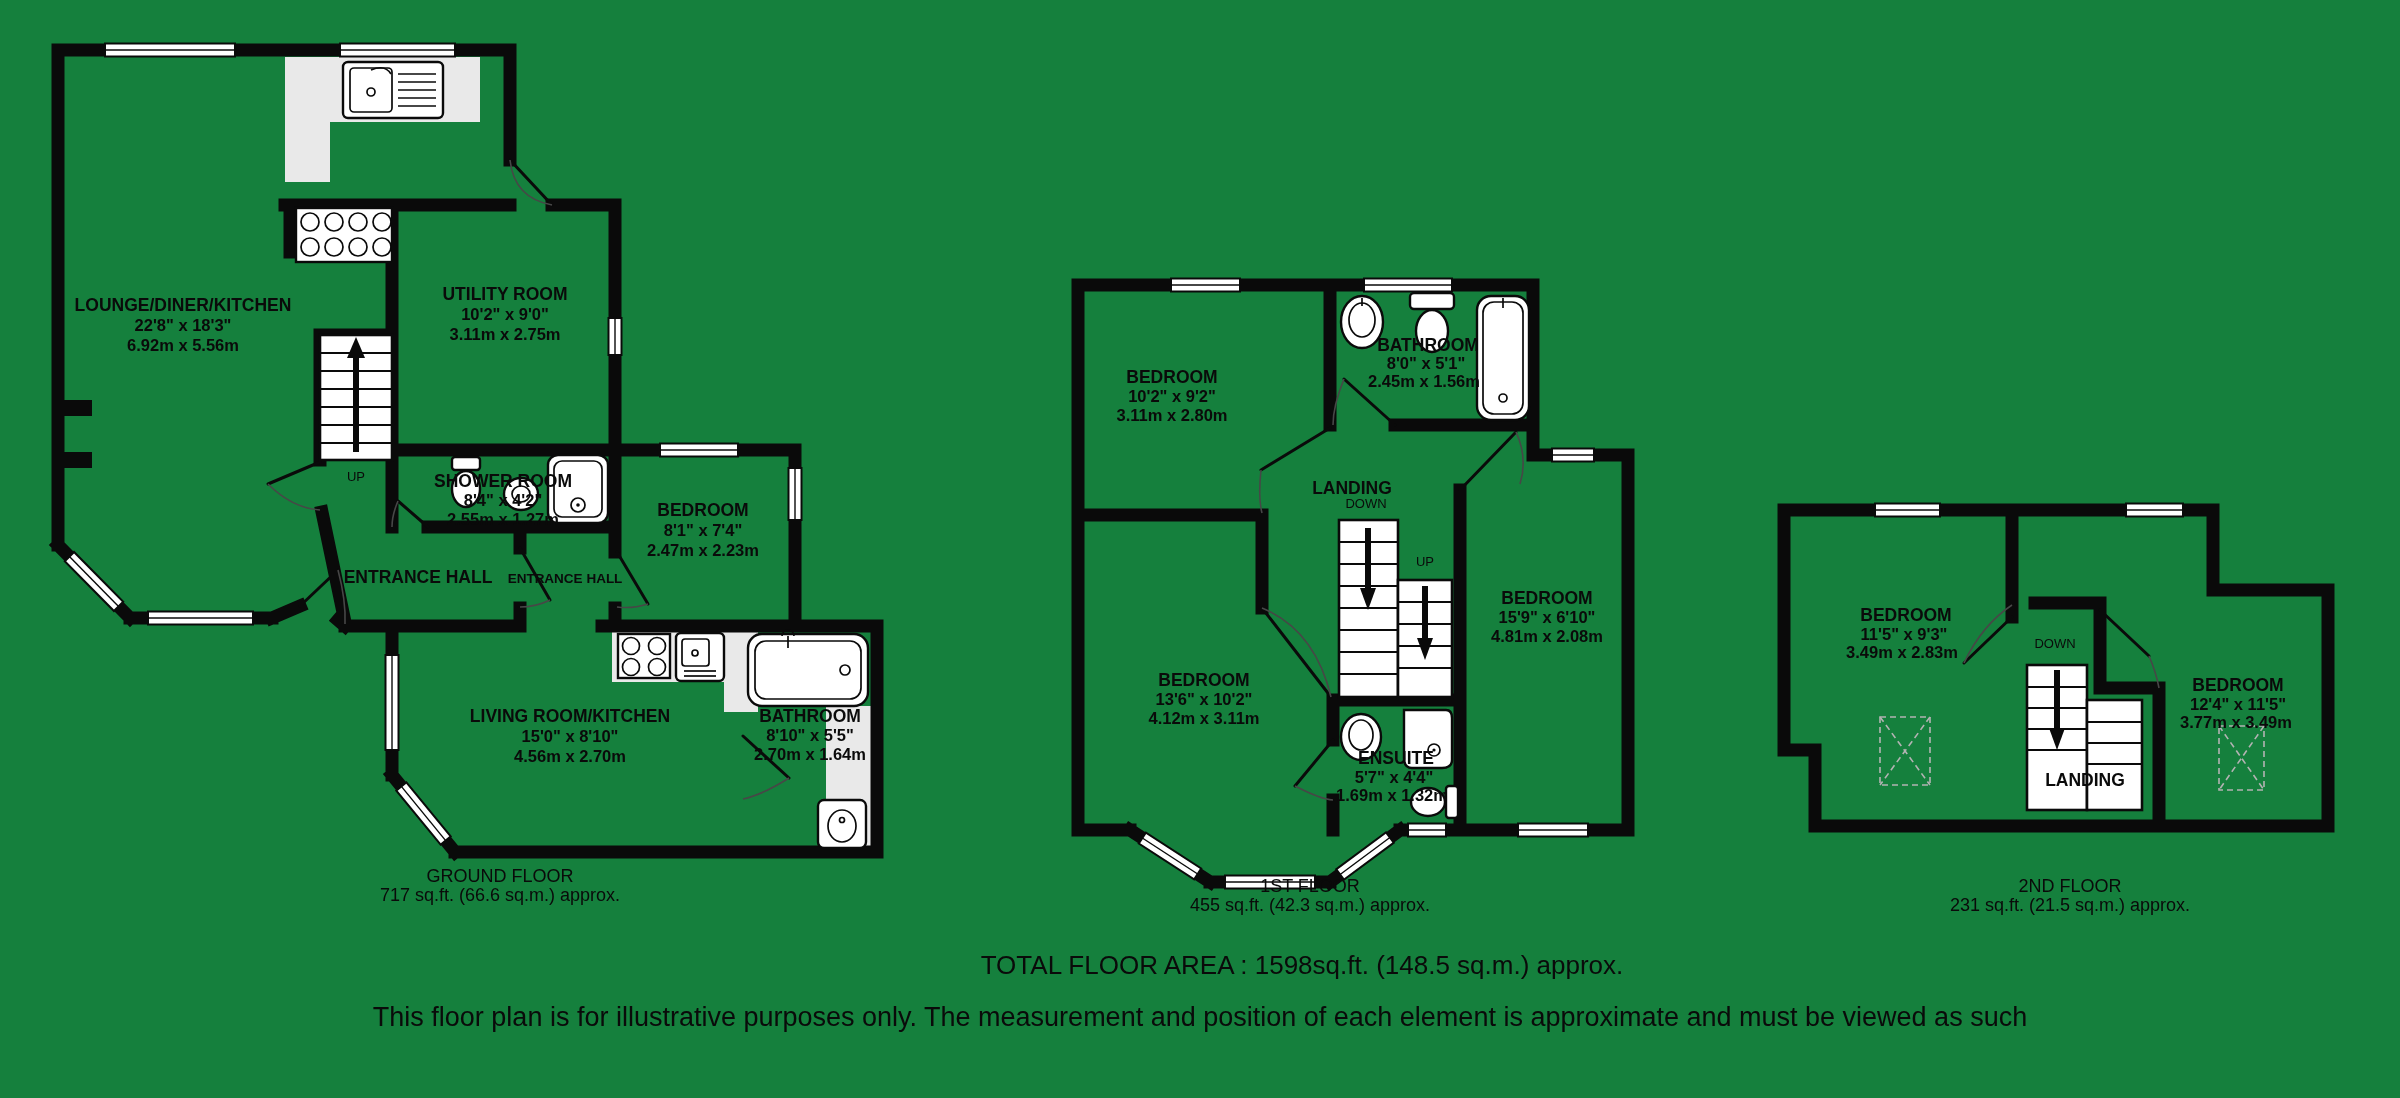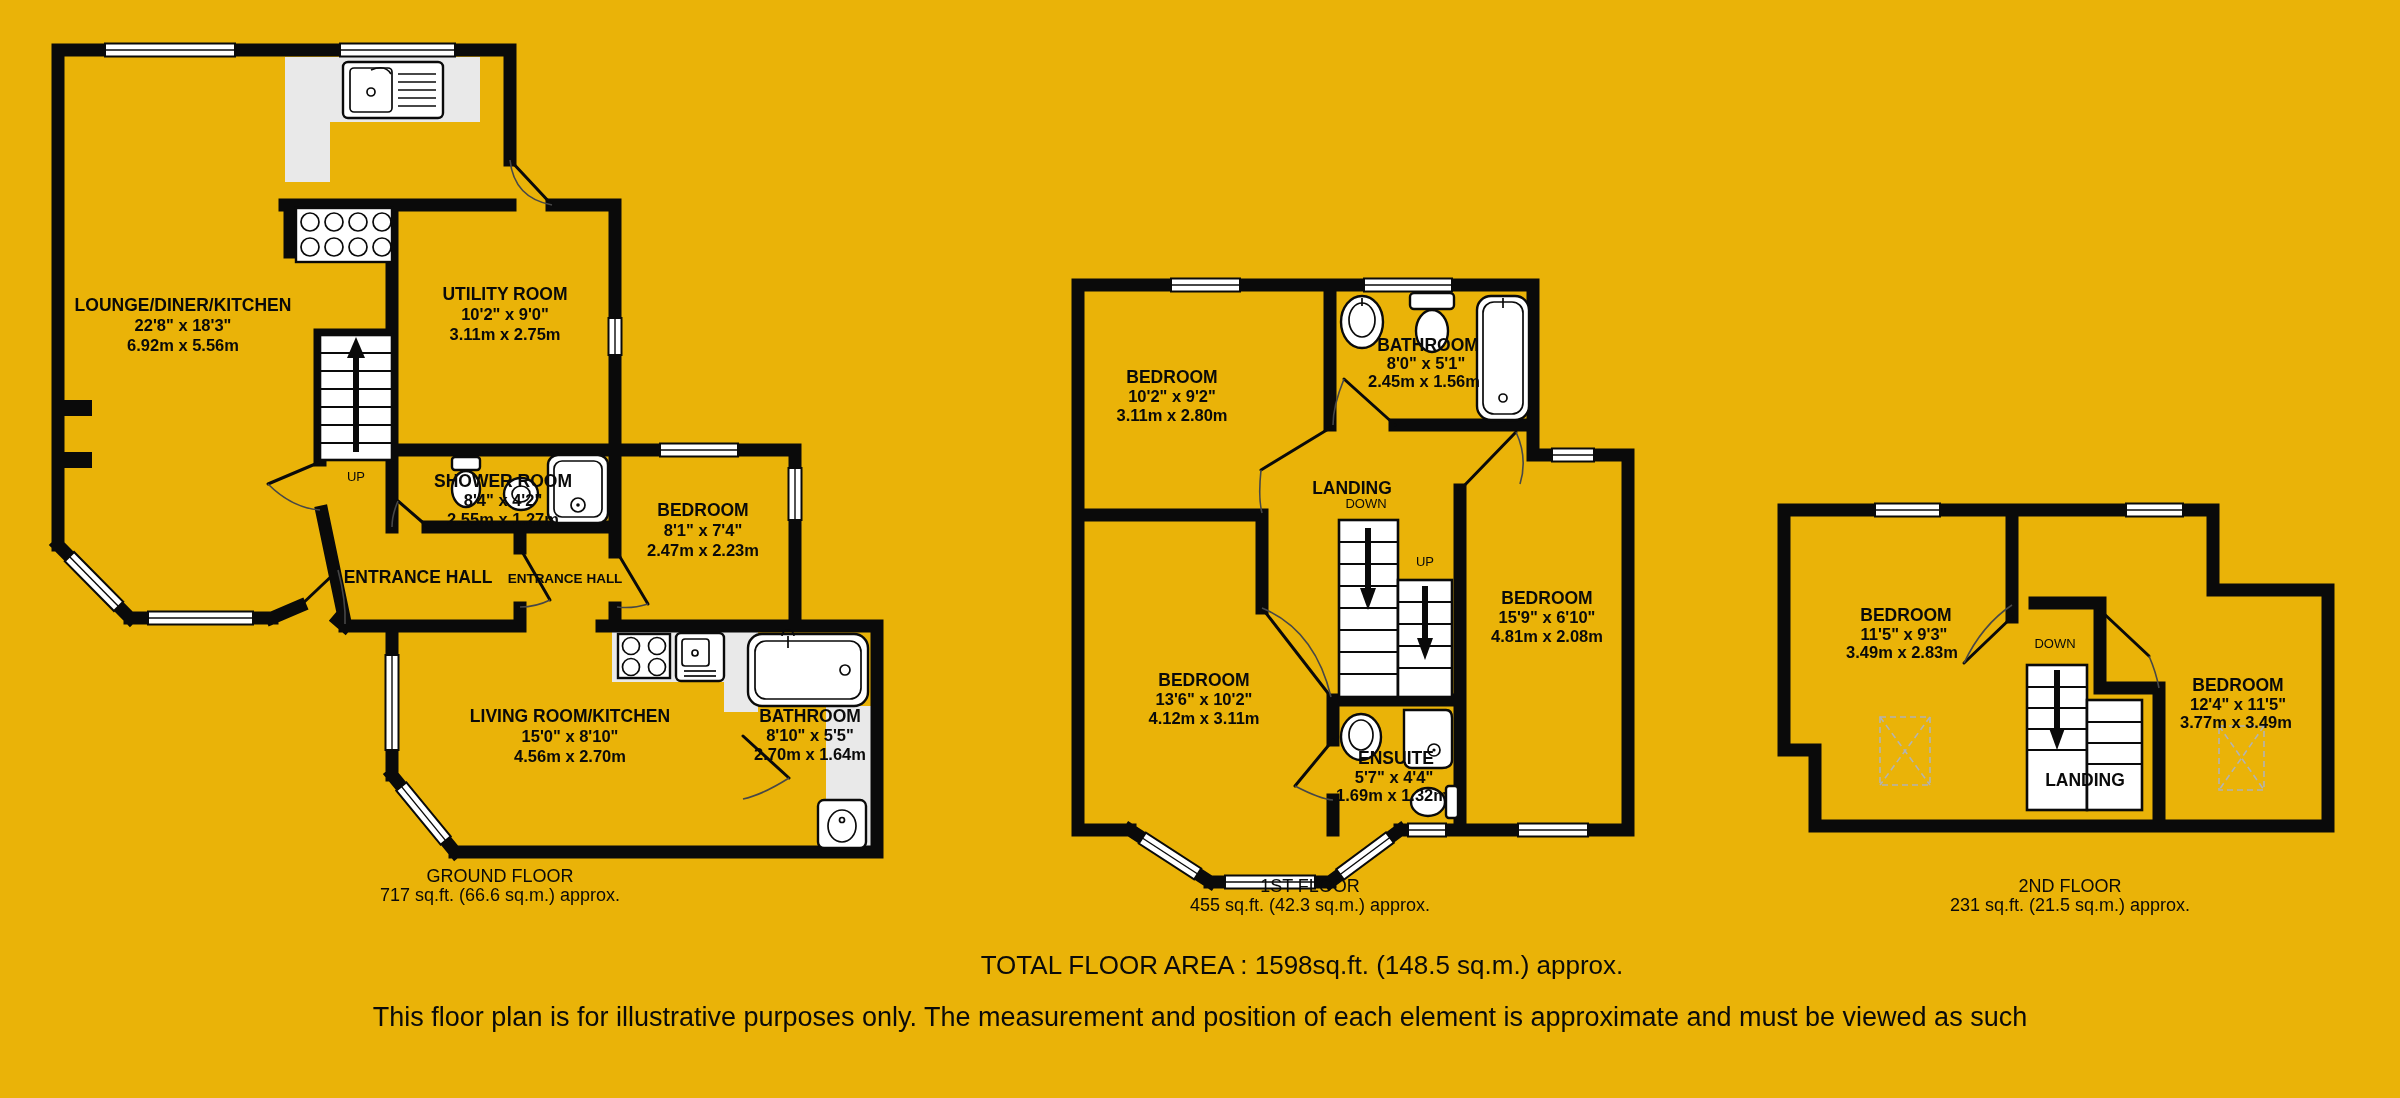--- a/index.html
+++ b/index.html
@@ -1,16 +1,16 @@
 <!DOCTYPE html>
 <html><head>
 <meta charset="utf-8">
 <style>
   html,body{margin:0;padding:0;background:#fff;}
-  #canvas{position:relative;width:2400px;height:1098px;background:#eab308;overflow:hidden;
+  #canvas{position:relative;width:2400px;height:1098px;background:#15803d;overflow:hidden;
           font-family:"Liberation Sans", sans-serif;}
   svg{position:absolute;left:0;top:0;}
   .wall{stroke:#0a0a0a;stroke-width:13;fill:none;stroke-linecap:square;}
   .winr{fill:#ffffff;stroke:#0a0a0a;stroke-width:2;}
   .winl{stroke:#0a0a0a;stroke-width:1.4;}
   .leaf{stroke:#0a0a0a;stroke-width:3;fill:none;stroke-linecap:round;}
   .arc{stroke:#474747;stroke-width:1.6;fill:none;}
   .fix{fill:#ffffff;stroke:#0a0a0a;stroke-width:2.4;}
   .fin{fill:none;stroke:#0a0a0a;stroke-width:1.7;}
   .gray{fill:#e9e9e9;stroke:none;}

